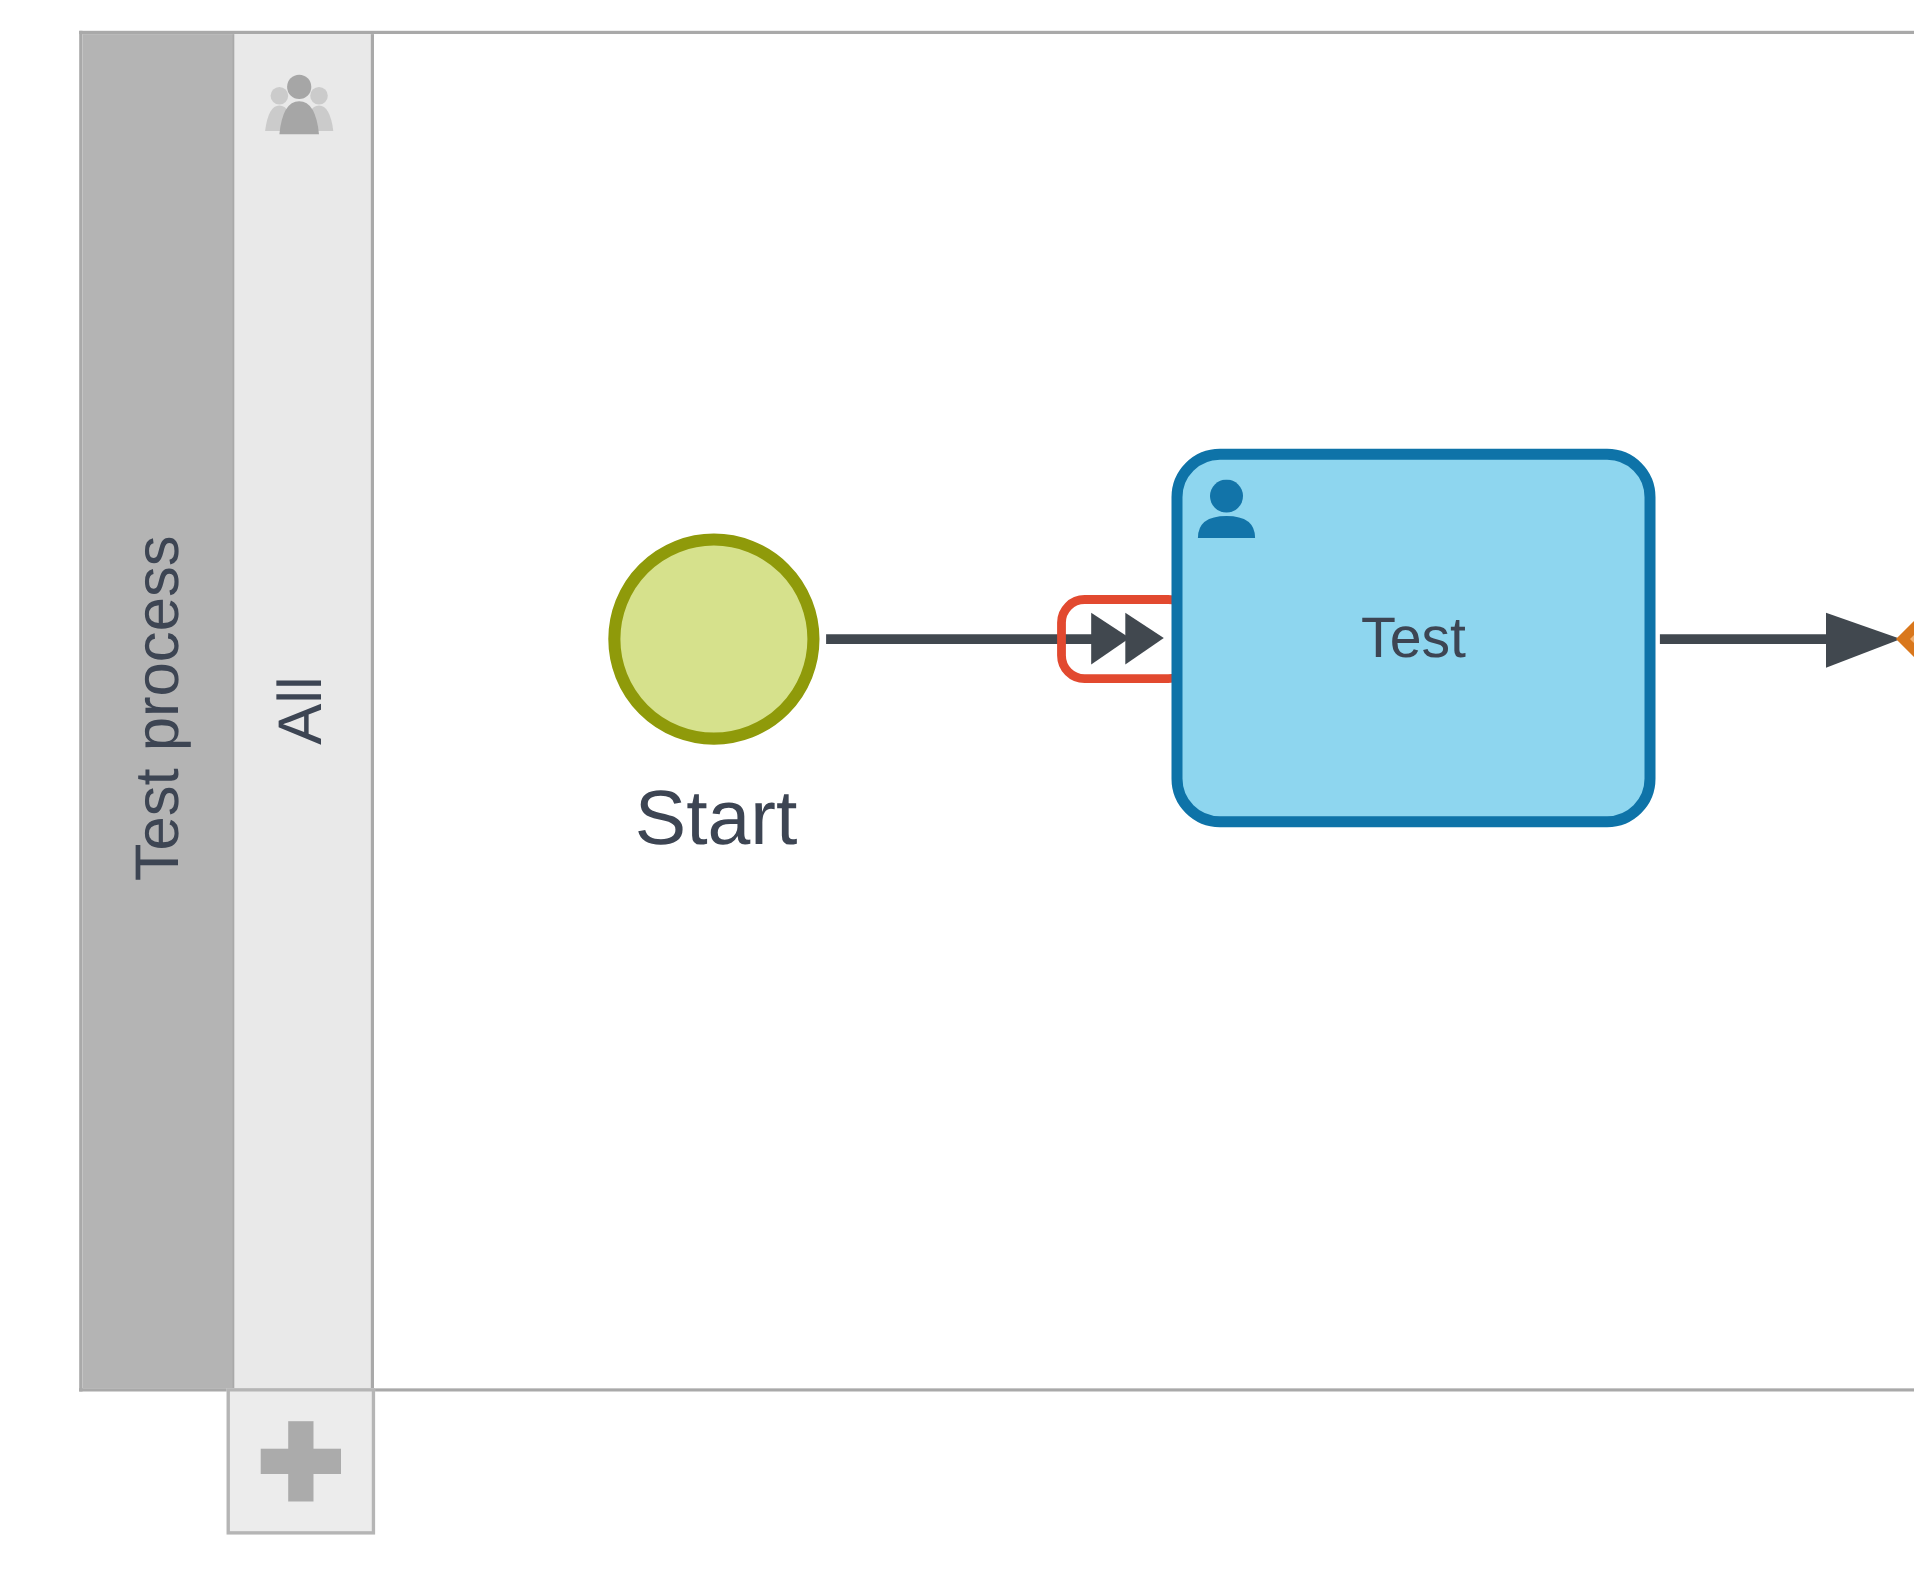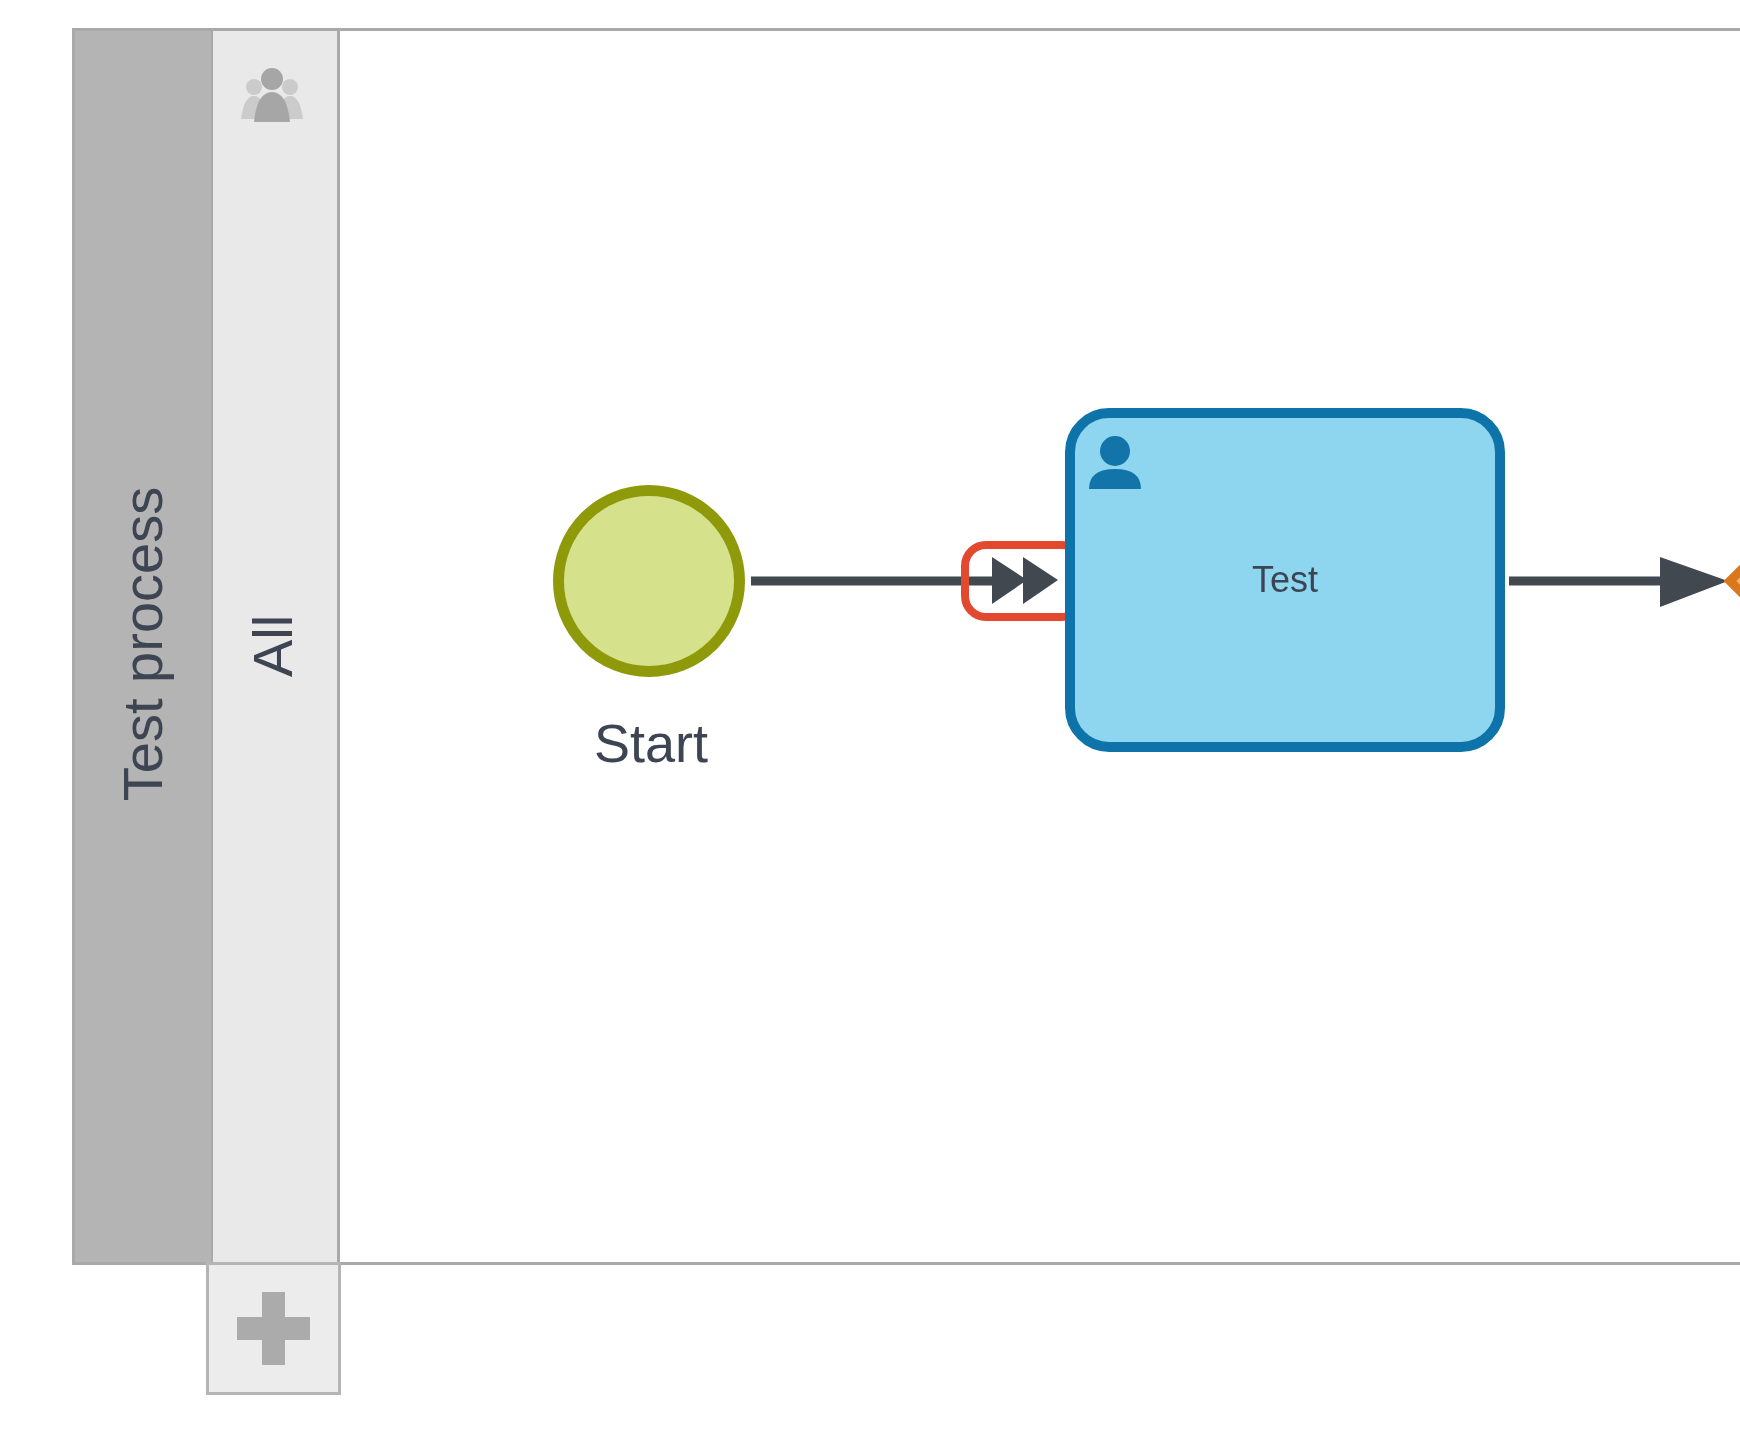--- a/index.html
+++ b/index.html
@@ -58,31 +58,31 @@
   
   .start-event {
     position:absolute; left:553px; top:485px;
     width:170px; height:170px; border-radius:50%;
     background:var(--start-fill);
     border:11px solid var(--start-stroke);
   }
   .start-label {
     position:absolute; left:651px; top:743px;
     transform:translate(-50%,-50%);
-    font-size:54px; color:var(--label-color); white-space:nowrap;
+    font-size:70px; color:var(--label-color); white-space:nowrap;
   }
   .task {
     position:absolute; left:1065px; top:408px;
     width:420px; height:324px;
     background:var(--task-fill);
     border:10px solid var(--task-stroke);
     border-radius:44px;
     display:flex; align-items:center; justify-content:center;
   }
-  .task-label { font-size:36px; color:var(--label-color); white-space:nowrap; }
+  .task-label { font-size:52px; color:var(--label-color); white-space:nowrap; }
   .task-user-icon { position:absolute; left:11px; top:18px; width:57px; height:54px; }
   .task-user-icon path, .task-user-icon circle { fill:var(--task-icon); }
 
   .flow-svg { position:absolute; left:0; top:0; width:1740px; height:1432px; }
   .flow-line { stroke:var(--flow-color); stroke-width:9; fill:none; }
   .flow-head { fill:var(--flow-color); }
   .hl-box { fill:none; stroke:var(--highlight); stroke-width:8; }
   .gw { fill:var(--gateway-fill); stroke:var(--gateway-stroke); stroke-width:9; stroke-linejoin:miter; }
 
   

